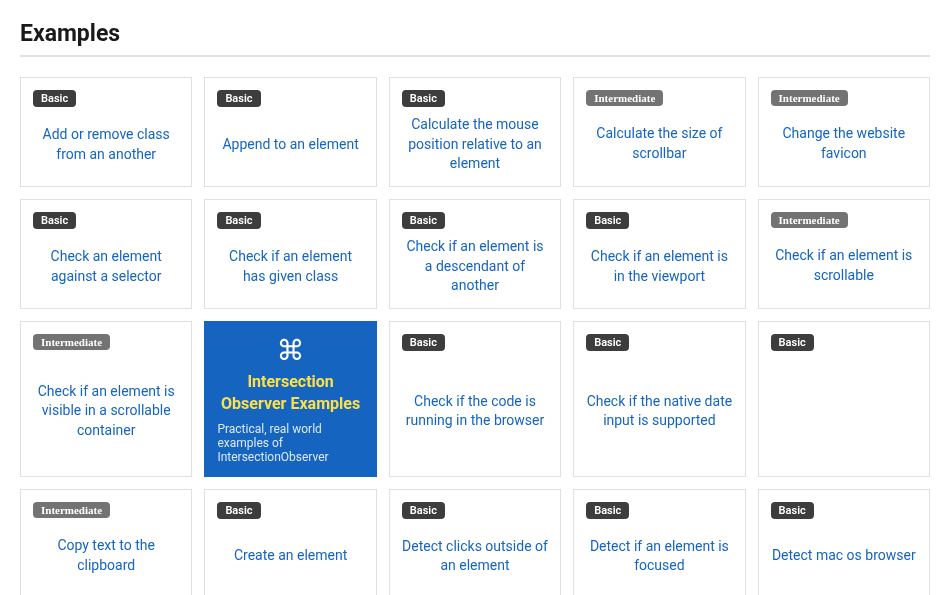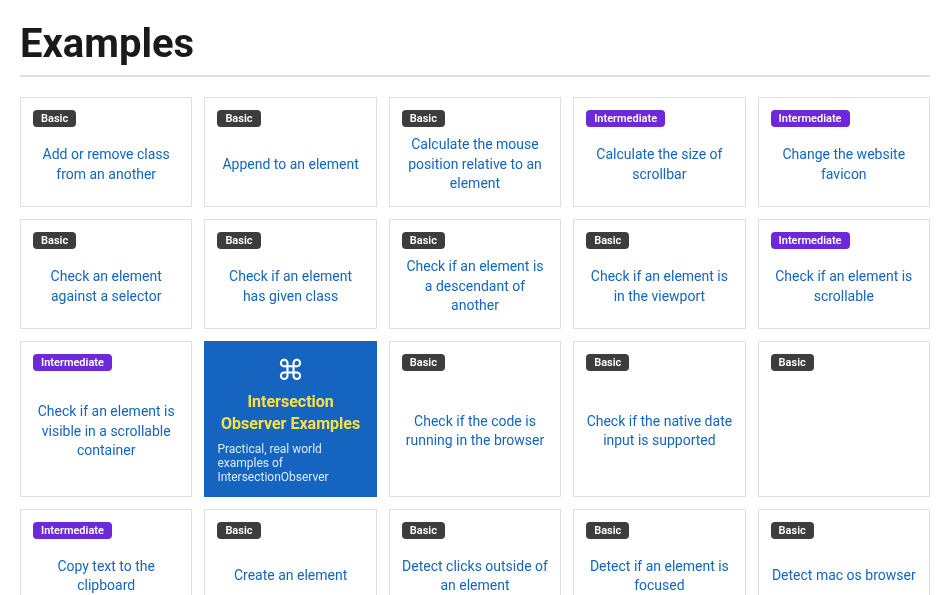--- a/index.html
+++ b/index.html
@@ -3,21 +3,21 @@
   <meta charset="utf-8">
   <style>
     * { box-sizing: border-box; margin: 0; padding: 0; }
     body {
       font-family: -apple-system, BlinkMacSystemFont, 'Segoe UI', Roboto, sans-serif;
       background: #fff;
       padding: 20px;
       width: 950px;
     }
     h1 {
-      font-size: 40px;
+      font-size: 23px;
       font-weight: 700;
       color: #1a1a1a;
       margin-bottom: 8px;
     }
     .title-underline {
       height: 2px;
       background: #e0e0e0;
       margin-bottom: 20px;
     }
     .grid {
@@ -43,22 +43,23 @@
       font-size: 11px;
       font-weight: 600;
       margin-bottom: 8px;
       align-self: flex-start;
     }
     .badge-basic {
       background: #3d3d3d;
       color: #fff;
     }
     .badge-intermediate {
-      background: #6d28d9;
+      background: #737373;
       color: #fff;
+      font-family: Liberation Serif, serif;
     }
     .card-title {
       font-size: 14px;
       color: #1565c0;
       text-align: center;
       line-height: 1.4;
       flex: 1;
       display: flex;
       align-items: center;
       justify-content: center;

